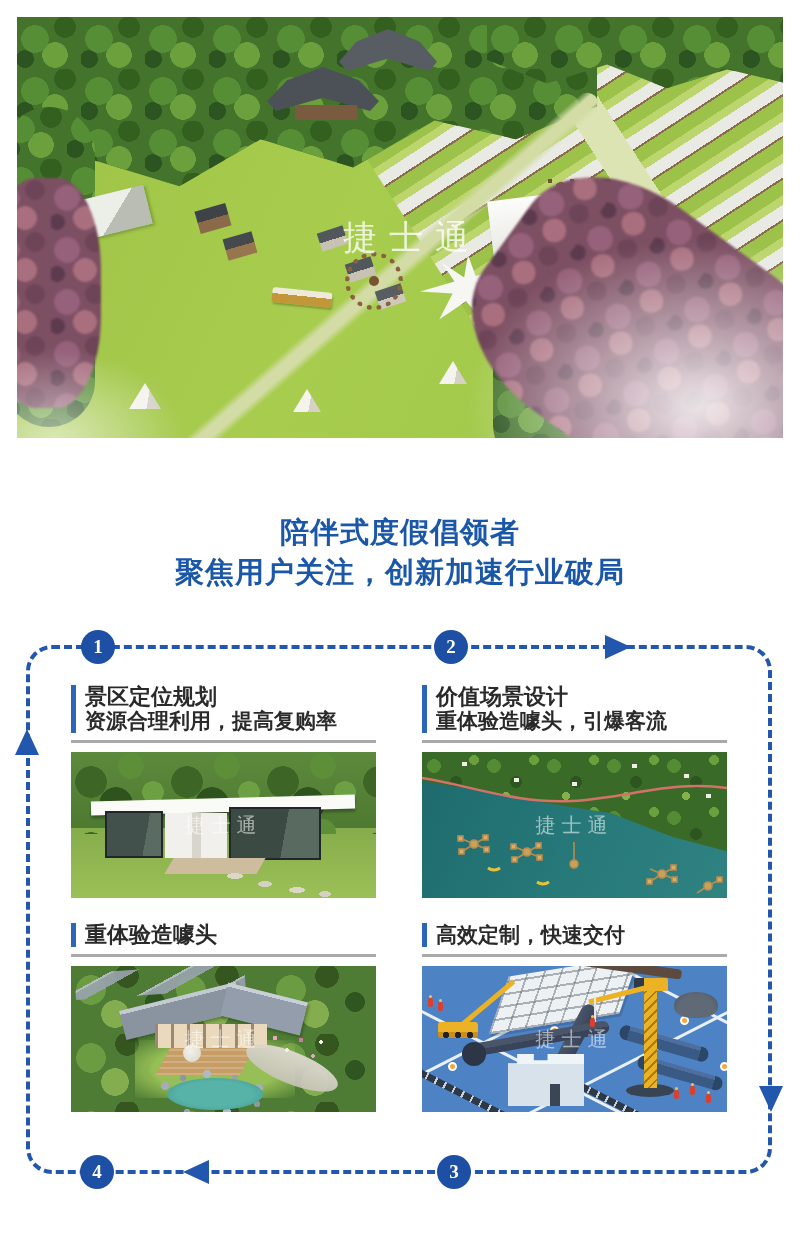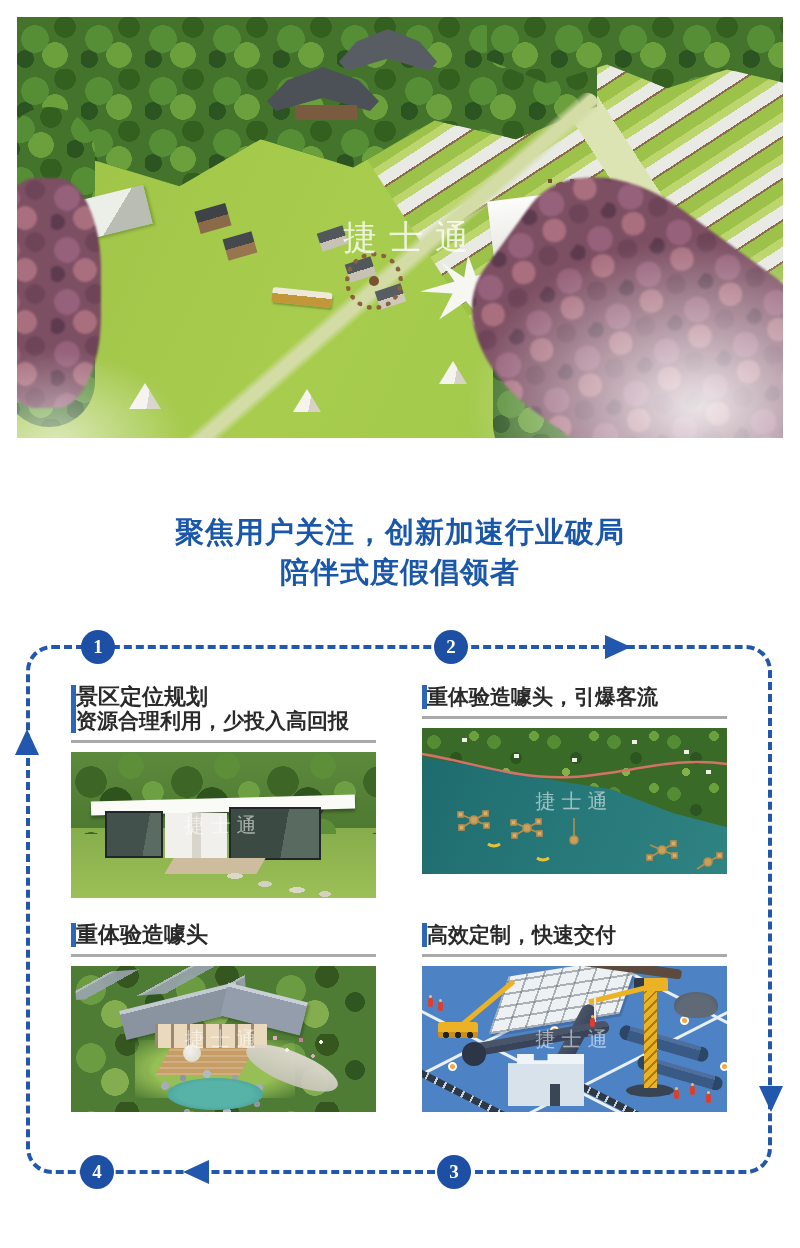--- a/index.html
+++ b/index.html
@@ -100,21 +100,21 @@
   .step.n3{left:407px;bottom:-19px;}
   .step.n4{left:50px;bottom:-19px;}
   .arrow{position:absolute;width:0;height:0;}
   .arrow.right{left:575px;top:-14px;border-left:26px solid #2257ae;border-top:12px solid transparent;border-bottom:12px solid transparent;}
   .arrow.down{right:-15px;top:437px;border-top:26px solid #2257ae;border-left:12px solid transparent;border-right:12px solid transparent;}
   .arrow.left{left:153px;bottom:-14px;border-right:26px solid #2257ae;border-top:12px solid transparent;border-bottom:12px solid transparent;}
   .arrow.up{left:-15px;top:80px;border-bottom:26px solid #2257ae;border-left:12px solid transparent;border-right:12px solid transparent;}
 
   
   .cards{position:absolute;left:41px;top:36px;display:grid;grid-template-columns:305px 305px;column-gap:46px;row-gap:25px;}
-  .card-head{border-left:5px solid #2b66b8;}
+  .card-head{border-left:5px solid #2b66b8;padding-left:9px;}
   .card-title{font-size:22px;font-weight:bold;color:#2a2a2a;line-height:24px;}
   .card-sub{font-size:21px;font-weight:bold;color:#2a2a2a;line-height:24px;}
   .card-rule{height:3px;background:#a9a9a9;margin-top:7px;}
   .card-img{margin-top:9px;height:146px;position:relative;overflow:hidden;}
   .wm{position:absolute;left:50%;top:50%;transform:translate(-50%,-50%);
     color:rgba(255,255,255,.55);font-size:20px;letter-spacing:6px;white-space:nowrap;}
 
   
   .s1{background:linear-gradient(180deg,#5c8a3c 0%,#4e7a31 52%,#86ad4c 52%,#9cc057 100%);}
   .s1-trees{left:0;top:0;width:305px;height:82px;
@@ -274,56 +274,57 @@
     <i class="h-tipi t3"></i>
     <i class="h-forest-br tex-green"></i>
     <i class="h-autumn-r tex-purple"></i>
     <i class="h-autumn-l tex-purple"></i>
     <i class="h-fog-br"></i>
     <i class="h-fog-bl"></i>
     <i class="h-wm">捷士通</i>
   </div>
 
   <div class="headline">
+    <div>陪伴式度假倡领者</div>
     <div>聚焦用户关注，创新加速行业破局</div>
-    <div>陪伴式度假倡领者</div>
   </div>
 
   <div class="flow-box">
     <div class="step n1">1</div>
     <div class="step n2">2</div>
     <div class="step n3">3</div>
     <div class="step n4">4</div>
     <i class="arrow right"></i>
     <i class="arrow down"></i>
     <i class="arrow left"></i>
     <i class="arrow up"></i>
 
     <div class="cards">
 
       <div class="card">
         <div class="card-head">
           <div class="card-title">景区定位规划</div>
-          <div class="card-sub">资源合理利用，少投入高回报</div>
+          <div class="card-sub">资源合理利用，提高复购率</div>
         </div>
         <div class="card-rule"></div>
         <div class="card-img s1">
           <i class="s1-trees"></i>
           <i class="s1-roof"></i>
           <i class="s1-glass-l"></i>
           <i class="s1-wall"></i>
           <i class="s1-glass-r"></i>
           <i class="s1-patio"></i>
           <i class="s1-stones"></i>
           <i class="wm">捷士通</i>
         </div>
       </div>
 
       <div class="card">
         <div class="card-head">
+          <div class="card-title">价值场景设计</div>
           <div class="card-sub">重体验造噱头，引爆客流</div>
         </div>
         <div class="card-rule"></div>
         <div class="card-img s2">
           <i class="s2-forest"></i>
           <svg class="s2-svg" width="305" height="146" viewBox="0 0 305 146">
             <path d="M0,26 C50,34 95,52 150,49 C205,46 250,28 305,36" fill="none" stroke="#d4726a" stroke-width="2.5"></path>
             <g fill="#efefe8">
               <rect x="40" y="10" width="5" height="4"></rect>
                 <rect x="92" y="26" width="5" height="4"></rect>

